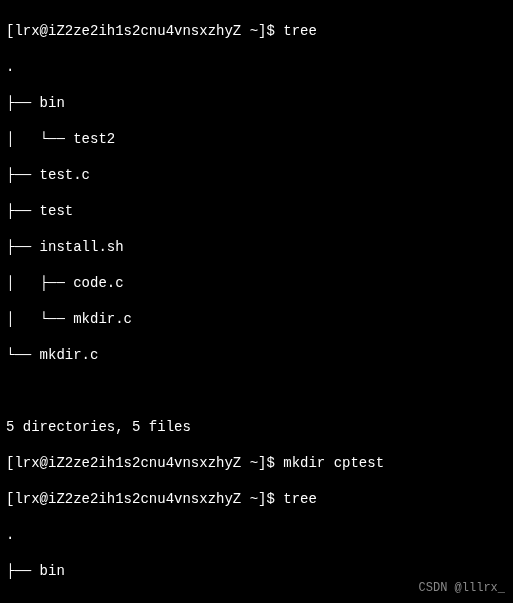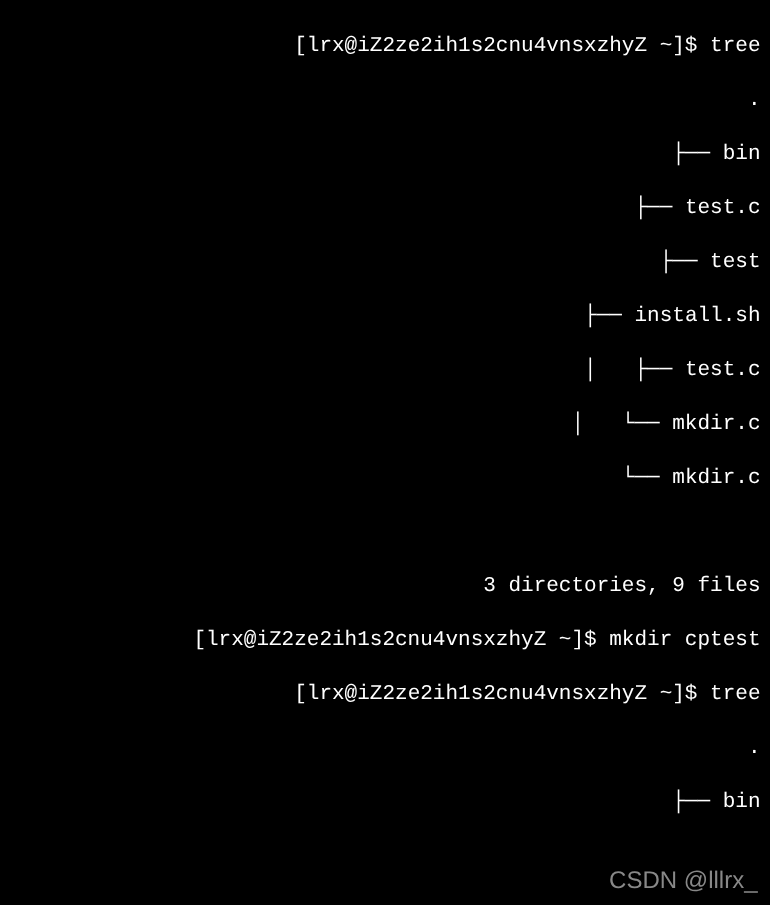--- a/index.html
+++ b/index.html
@@ -14,46 +14,46 @@
     line-height: 18px;
     color: #fff;
     position: relative;
   }
   .terminal {
     padding: 4px 6px;
     white-space: pre;
   }
   .line {
     display: block;
-    text-align: right;
   }
   .watermark {
     position: absolute;
     bottom: 6px;
     right: 8px;
     color: #888;
-    font-family: Liberation Sans, sans-serif;
-    font-size: 16px;
+    font-family: Liberation Mono, monospace;
+    font-size: 12px;
   }
 </style>
 </head>
 <body>
 
 <div class="terminal">
 <span class="line"><span>[lrx@iZ2ze2ih1s2cnu4vnsxzhyZ ~]$ </span><span>tree</span></span>
 <span class="line">.</span>
 <span class="line">├── bin</span>
+<span class="line">│   └── test2</span>
 <span class="line">├── test.c</span>
 <span class="line">├── test</span>
 <span class="line">├── install.sh</span>
-<span class="line">│   ├── test.c</span>
+<span class="line">│   ├── code.c</span>
 <span class="line">│   └── mkdir.c</span>
 <span class="line">└── mkdir.c</span>
 <span class="line"> </span>
-<span class="line">3 directories, 9 files</span>
+<span class="line">5 directories, 5 files</span>
 <span class="line"><span>[lrx@iZ2ze2ih1s2cnu4vnsxzhyZ ~]$ </span><span>mkdir cptest</span></span>
 <span class="line"><span>[lrx@iZ2ze2ih1s2cnu4vnsxzhyZ ~]$ </span><span>tree</span></span>
 <span class="line">.</span>
 <span class="line">├── bin</span>
 
 
 
 
 
 

